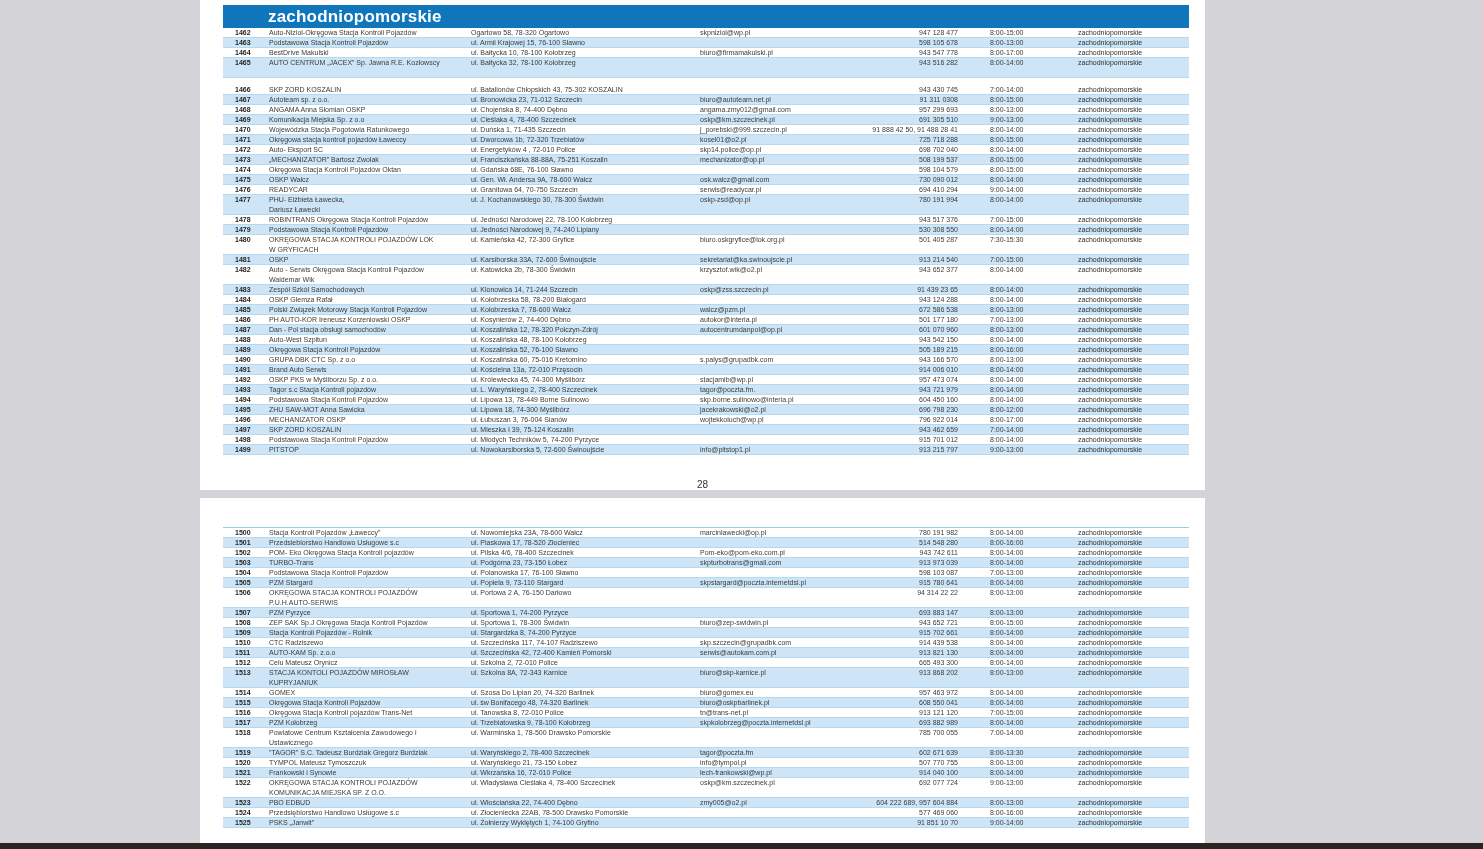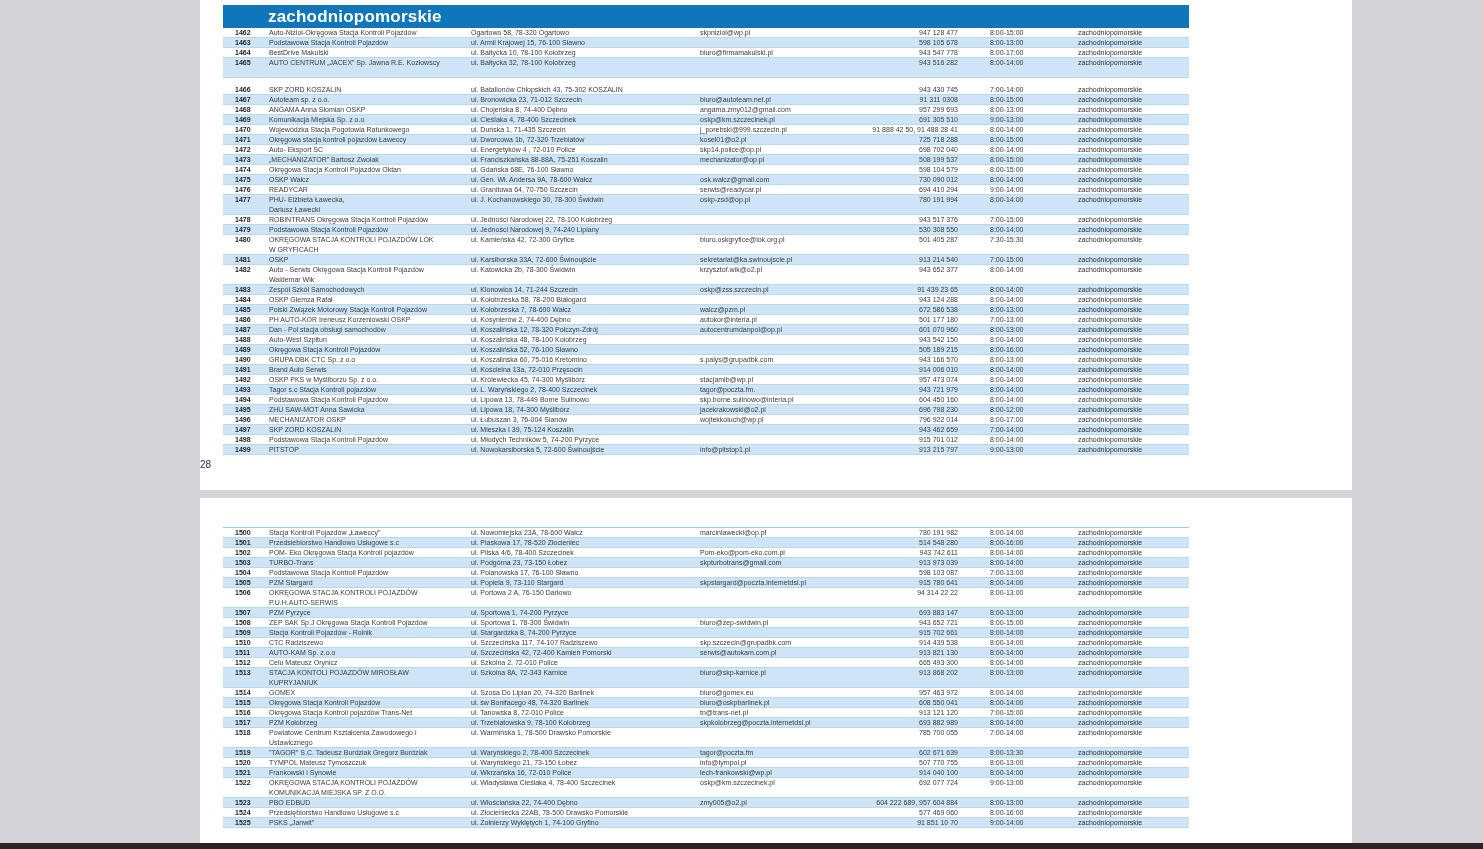--- a/index.html
+++ b/index.html
@@ -1,21 +1,21 @@
 <!DOCTYPE html>
 <html><head>
 <meta charset="utf-8">
 <style>
   html,body{margin:0;padding:0;}
   body{
     width:1483px;height:849px;overflow:hidden;position:relative;
     background:#d3d3d8;
     font-family:"Liberation Sans",sans-serif;
   }
-  .page{position:absolute;left:200px;width:1152px;background:#ffffff;}
+  .page{position:absolute;left:200px;width:1005px;background:#ffffff;}
   .page1{top:0;height:490px;}
   .page2{top:498px;height:347px;}
   .table-wrap{position:absolute;left:23px;top:5px;width:966px;}
   .table-wrap2{position:absolute;left:23px;top:29px;width:966px;border-top:1px solid #96cfe0;}
   .region-header{
     height:23px;background:#0f76bc;color:#ffffff;
     font-weight:bold;font-size:17px;line-height:23px;
     padding-left:45px;box-sizing:border-box;letter-spacing:0.2px;
   }
   .trow{
@@ -30,22 +30,22 @@
   .trow.alt{background:#cde5f6;}
   .trow.tall{height:20px;}
   .gap-row{height:7px;background:#ffffff;}
   .trow>div{white-space:nowrap;overflow:visible;}
   .cell-number{padding-left:12px;font-weight:bold;color:#1f1f1f;}
   .cell-name div{line-height:9.5px;}
   .cell-phone{text-align:right;}
   .cell-hours{padding-left:32px;}
   .cell-region{padding-left:23px;color:#2e2e2e;}
   .pagenum{
-    position:absolute;top:459px;left:0;width:100%;
-    font-size:10px;color:#333333;
+    position:absolute;top:479px;left:0;width:100%;
+    text-align:center;font-size:10px;color:#333333;
   }
   .bottom-bar{position:absolute;left:0;top:843px;width:1483px;height:6px;background:#2a2422;}
   .mark{position:absolute;top:0;height:2px;background:#8f8f8f;}
   .mark1{left:480px;width:11px;}
   .mark2{left:588px;width:9px;}
 </style>
 </head>
 <body>
 
 <div class="mark mark1"></div>

